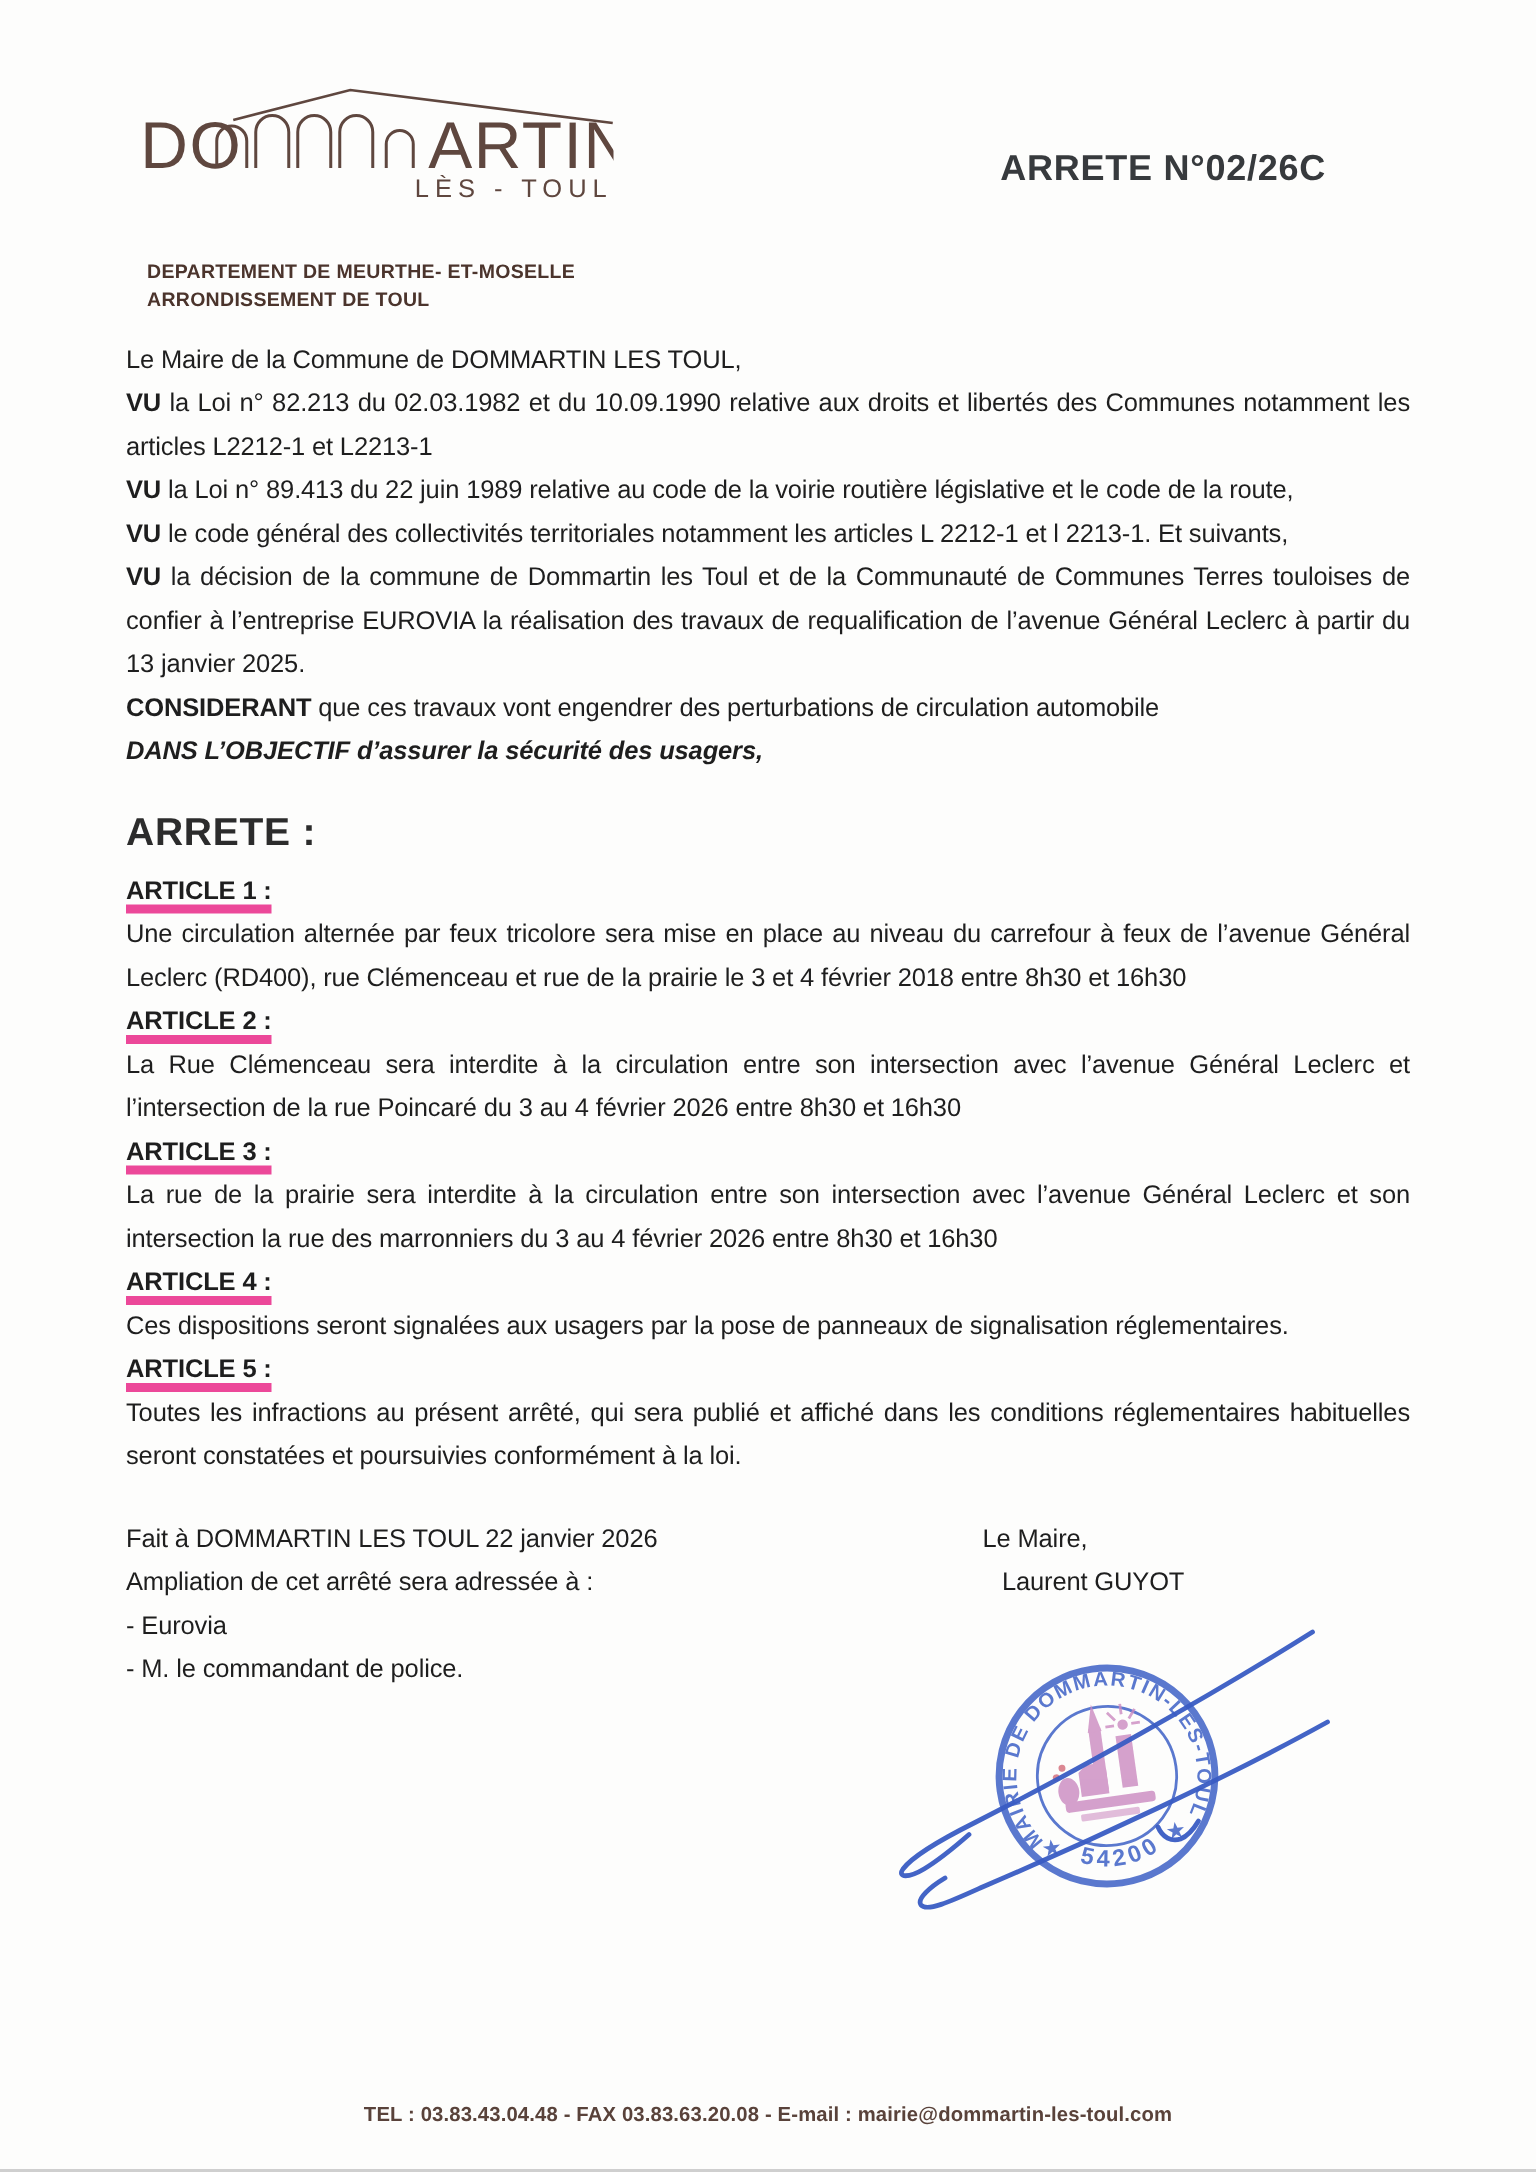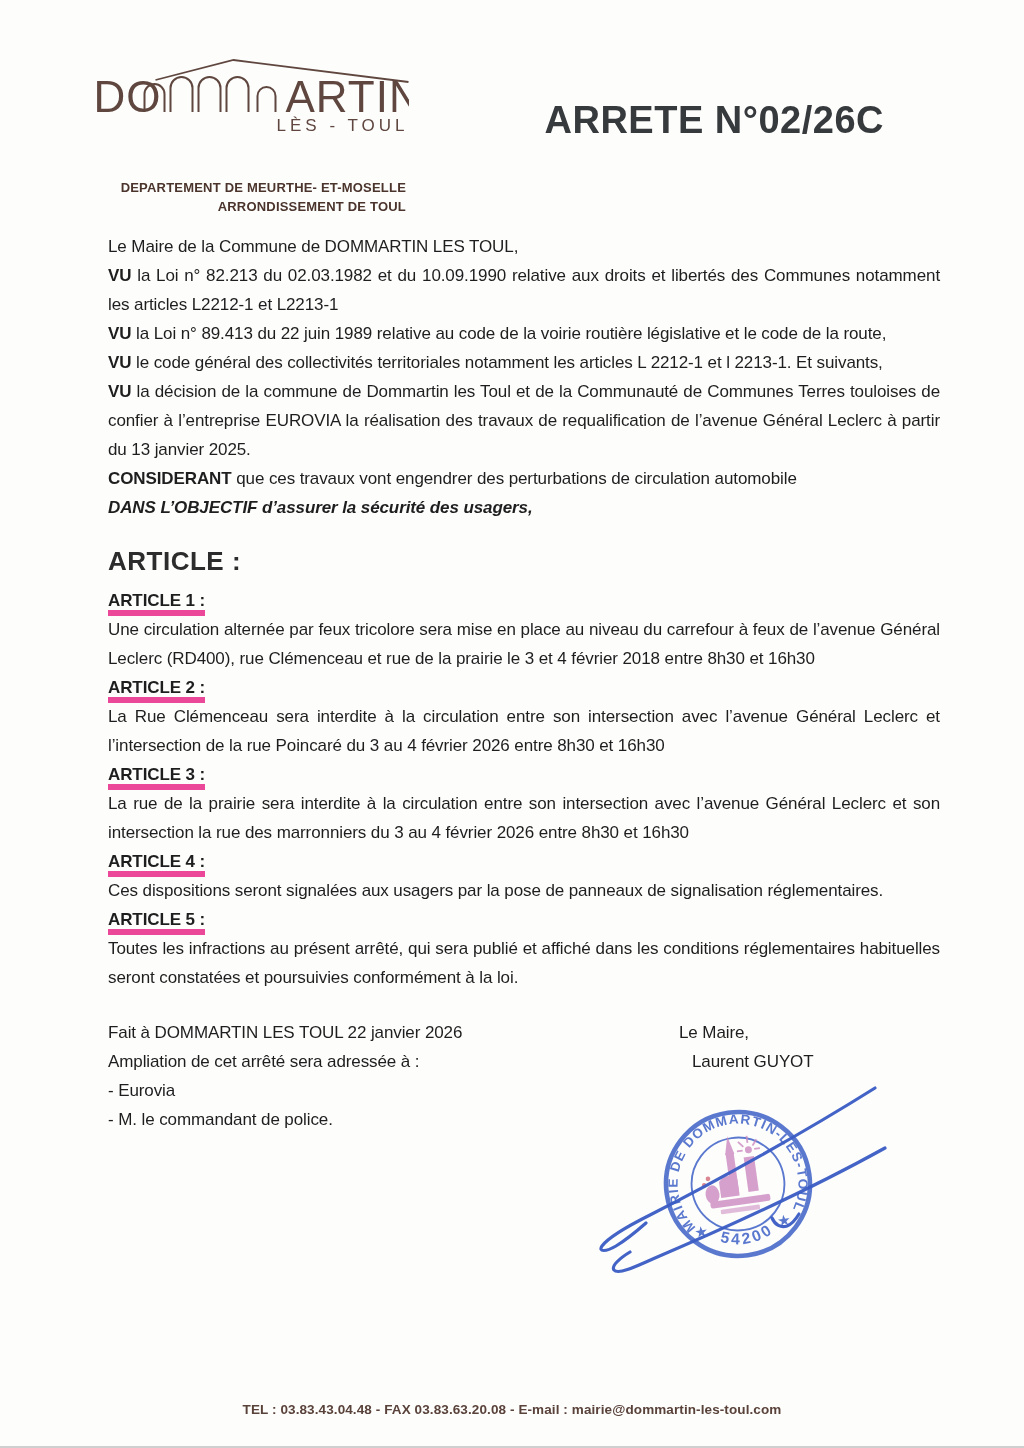--- a/index.html
+++ b/index.html
@@ -16,30 +16,30 @@
   .content{padding:0 84px;}
   
   .header{display:flex;align-items:flex-start;padding-top:57px;}
   .logo{margin-left:9px;width:316px;height:78px;flex:0 0 auto;}
   .logo text{fill:#5f473f;}
   .logo .logo-main{font-size:44px;letter-spacing:1px;}
   .logo .logo-sub{font-size:17px;letter-spacing:4px;}
   .logo path{stroke:#5f473f;fill:none;}
   .title-wrap{margin-left:auto;margin-right:56px;margin-top:42px;}
   .decree-title{
-    margin:0;font-size:38px;font-weight:bold;color:#373a3d;
+    margin:0;font-size:24px;font-weight:bold;color:#373a3d;
     letter-spacing:0.5px;white-space:nowrap;
   }
   .dept{
-    margin-top:36px;margin-left:14px;width:308px;text-align:right;
+    margin-top:36px;margin-left:14px;width:308px;text-align:left;
     font-size:13px;font-weight:bold;color:#4b342c;line-height:19px;
     letter-spacing:0.2px;
   }
   
-  .body{margin-top:16px;font-size:17px;line-height:29px;color:#1e1e1e;letter-spacing:-0.1px;margin-left:24px;}
+  .body{margin-top:16px;font-size:17px;line-height:29px;color:#1e1e1e;letter-spacing:-0.1px;}
   .body p{margin:0;}
   .just{text-align:justify;}
   .considerant{margin-top:22px;}
   .objectif{font-weight:bold;font-style:italic;}
   .arrete{
     margin:22px 0 0 0;font-size:26px;font-weight:bold;color:#2c2c2c;
     letter-spacing:0.5px;line-height:34px;
   }
   .articles{margin-top:8px;}
   .art-head{font-weight:bold;}
@@ -95,21 +95,21 @@
       <p>Le Maire de la Commune de DOMMARTIN LES TOUL,</p>
 
       <p class="just"><strong>VU</strong><span> la Loi n° 82.213 du 02.03.1982 et du 10.09.1990 relative aux droits et libertés des Communes notamment les articles L2212-1 et L2213-1</span></p>
       <p class="just"><strong>VU</strong><span> la Loi n° 89.413 du 22 juin 1989 relative au code de la voirie routière législative et le code de la route,</span></p>
       <p class="just"><strong>VU</strong><span> le code général des collectivités territoriales notamment les articles L 2212-1 et l 2213-1. Et suivants,</span></p>
       <p class="just"><strong>VU</strong><span> la décision de la commune de Dommartin les Toul et de la Communauté de Communes Terres touloises de confier à l’entreprise EUROVIA la réalisation des travaux de requalification de l’avenue Général Leclerc à partir du 13 janvier 2025.</span></p>
 
       <p class="considerant"><strong>CONSIDERANT</strong><span> que ces travaux vont engendrer des perturbations de circulation automobile</span></p>
       <p class="objectif"><strong>DANS L’OBJECTIF</strong><span> d’assurer la sécurité des usagers,</span></p>
 
-      <h2 class="arrete">ARTICLE :</h2>
+      <h2 class="arrete">ARRETE :</h2>
 
       <section class="articles">
         <p class="art-head"><span class="u">ARTICLE 1 :</span></p>
         <p class="just">Une circulation alternée par feux tricolore sera mise en place au niveau du carrefour à feux de l’avenue Général Leclerc (RD400), rue Clémenceau et rue de la prairie le 3 et 4 février 2018 entre 8h30 et 16h30</p>
         <p class="art-head"><span class="u">ARTICLE 2 :</span></p>
         <p class="just">La Rue Clémenceau sera interdite à la circulation entre son intersection avec l’avenue Général Leclerc et l’intersection de la rue Poincaré du 3 au 4 février 2026 entre 8h30 et 16h30</p>
         <p class="art-head"><span class="u">ARTICLE 3 :</span></p>
         <p class="just">La rue de la prairie sera interdite à la circulation entre son intersection avec l’avenue Général Leclerc et son intersection la rue des marronniers du 3 au 4 février 2026 entre 8h30 et 16h30</p>
         <p class="art-head"><span class="u">ARTICLE 4 :</span></p>
         <p class="just">Ces dispositions seront signalées aux usagers par la pose de panneaux de signalisation réglementaires.</p>

